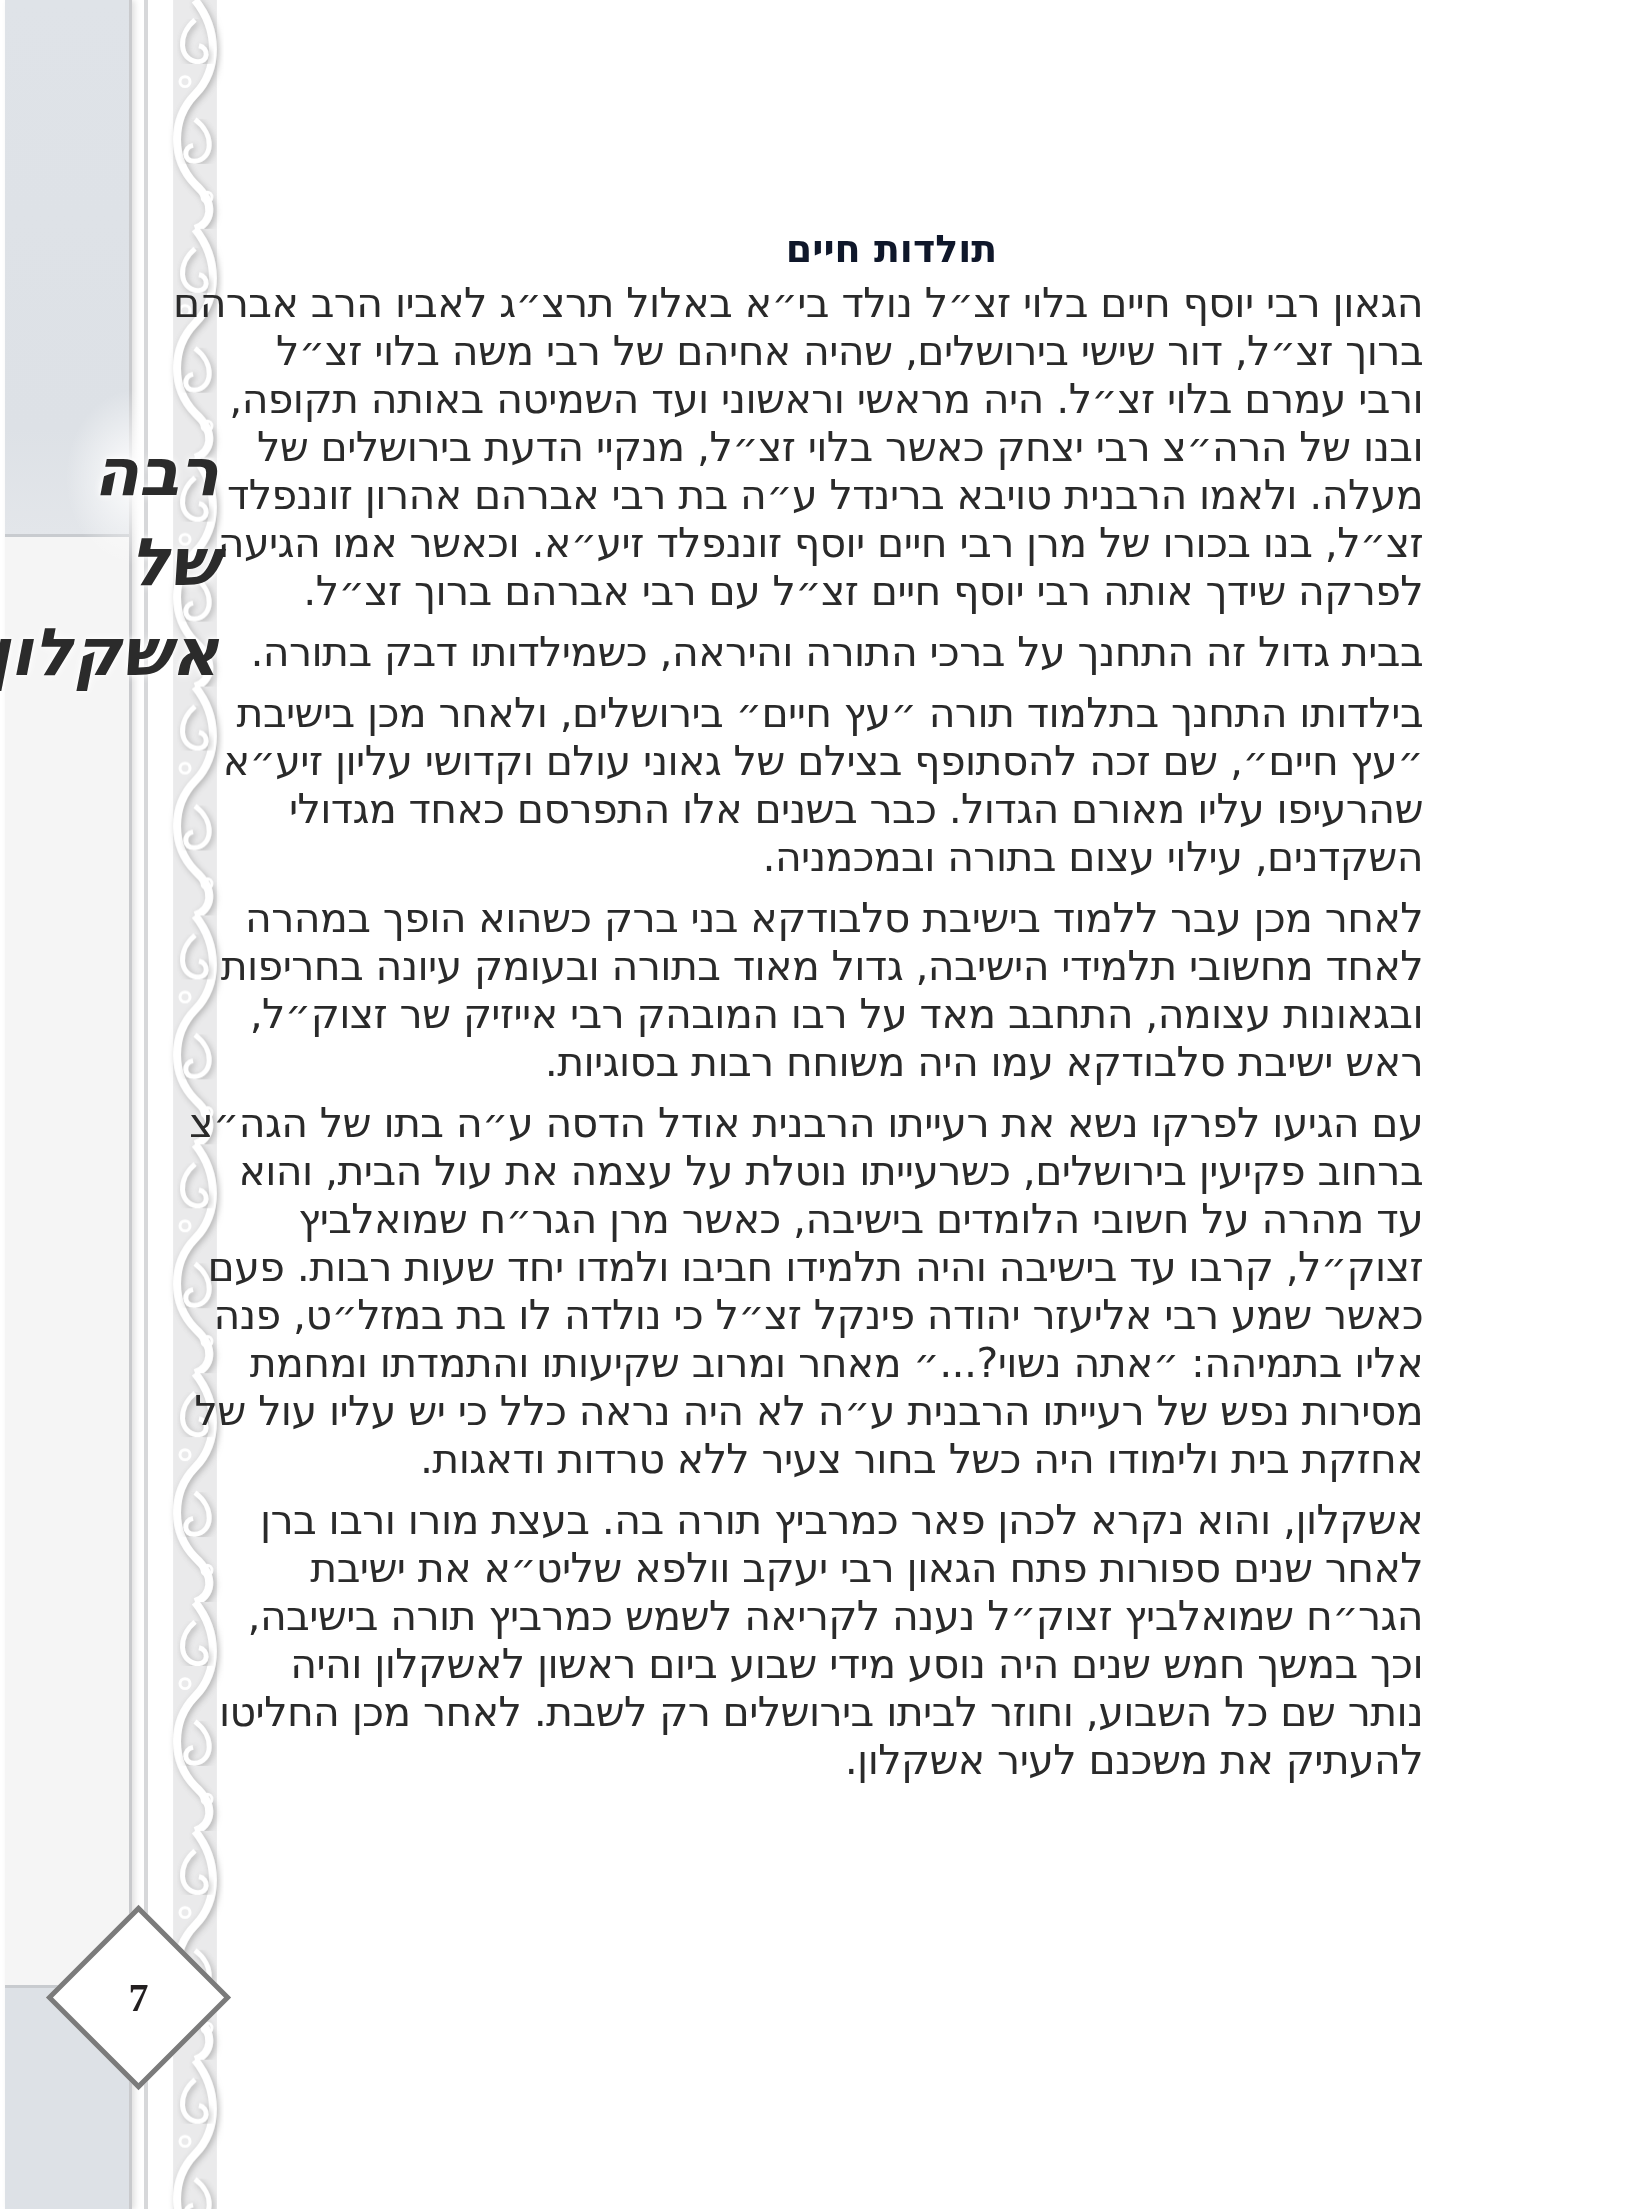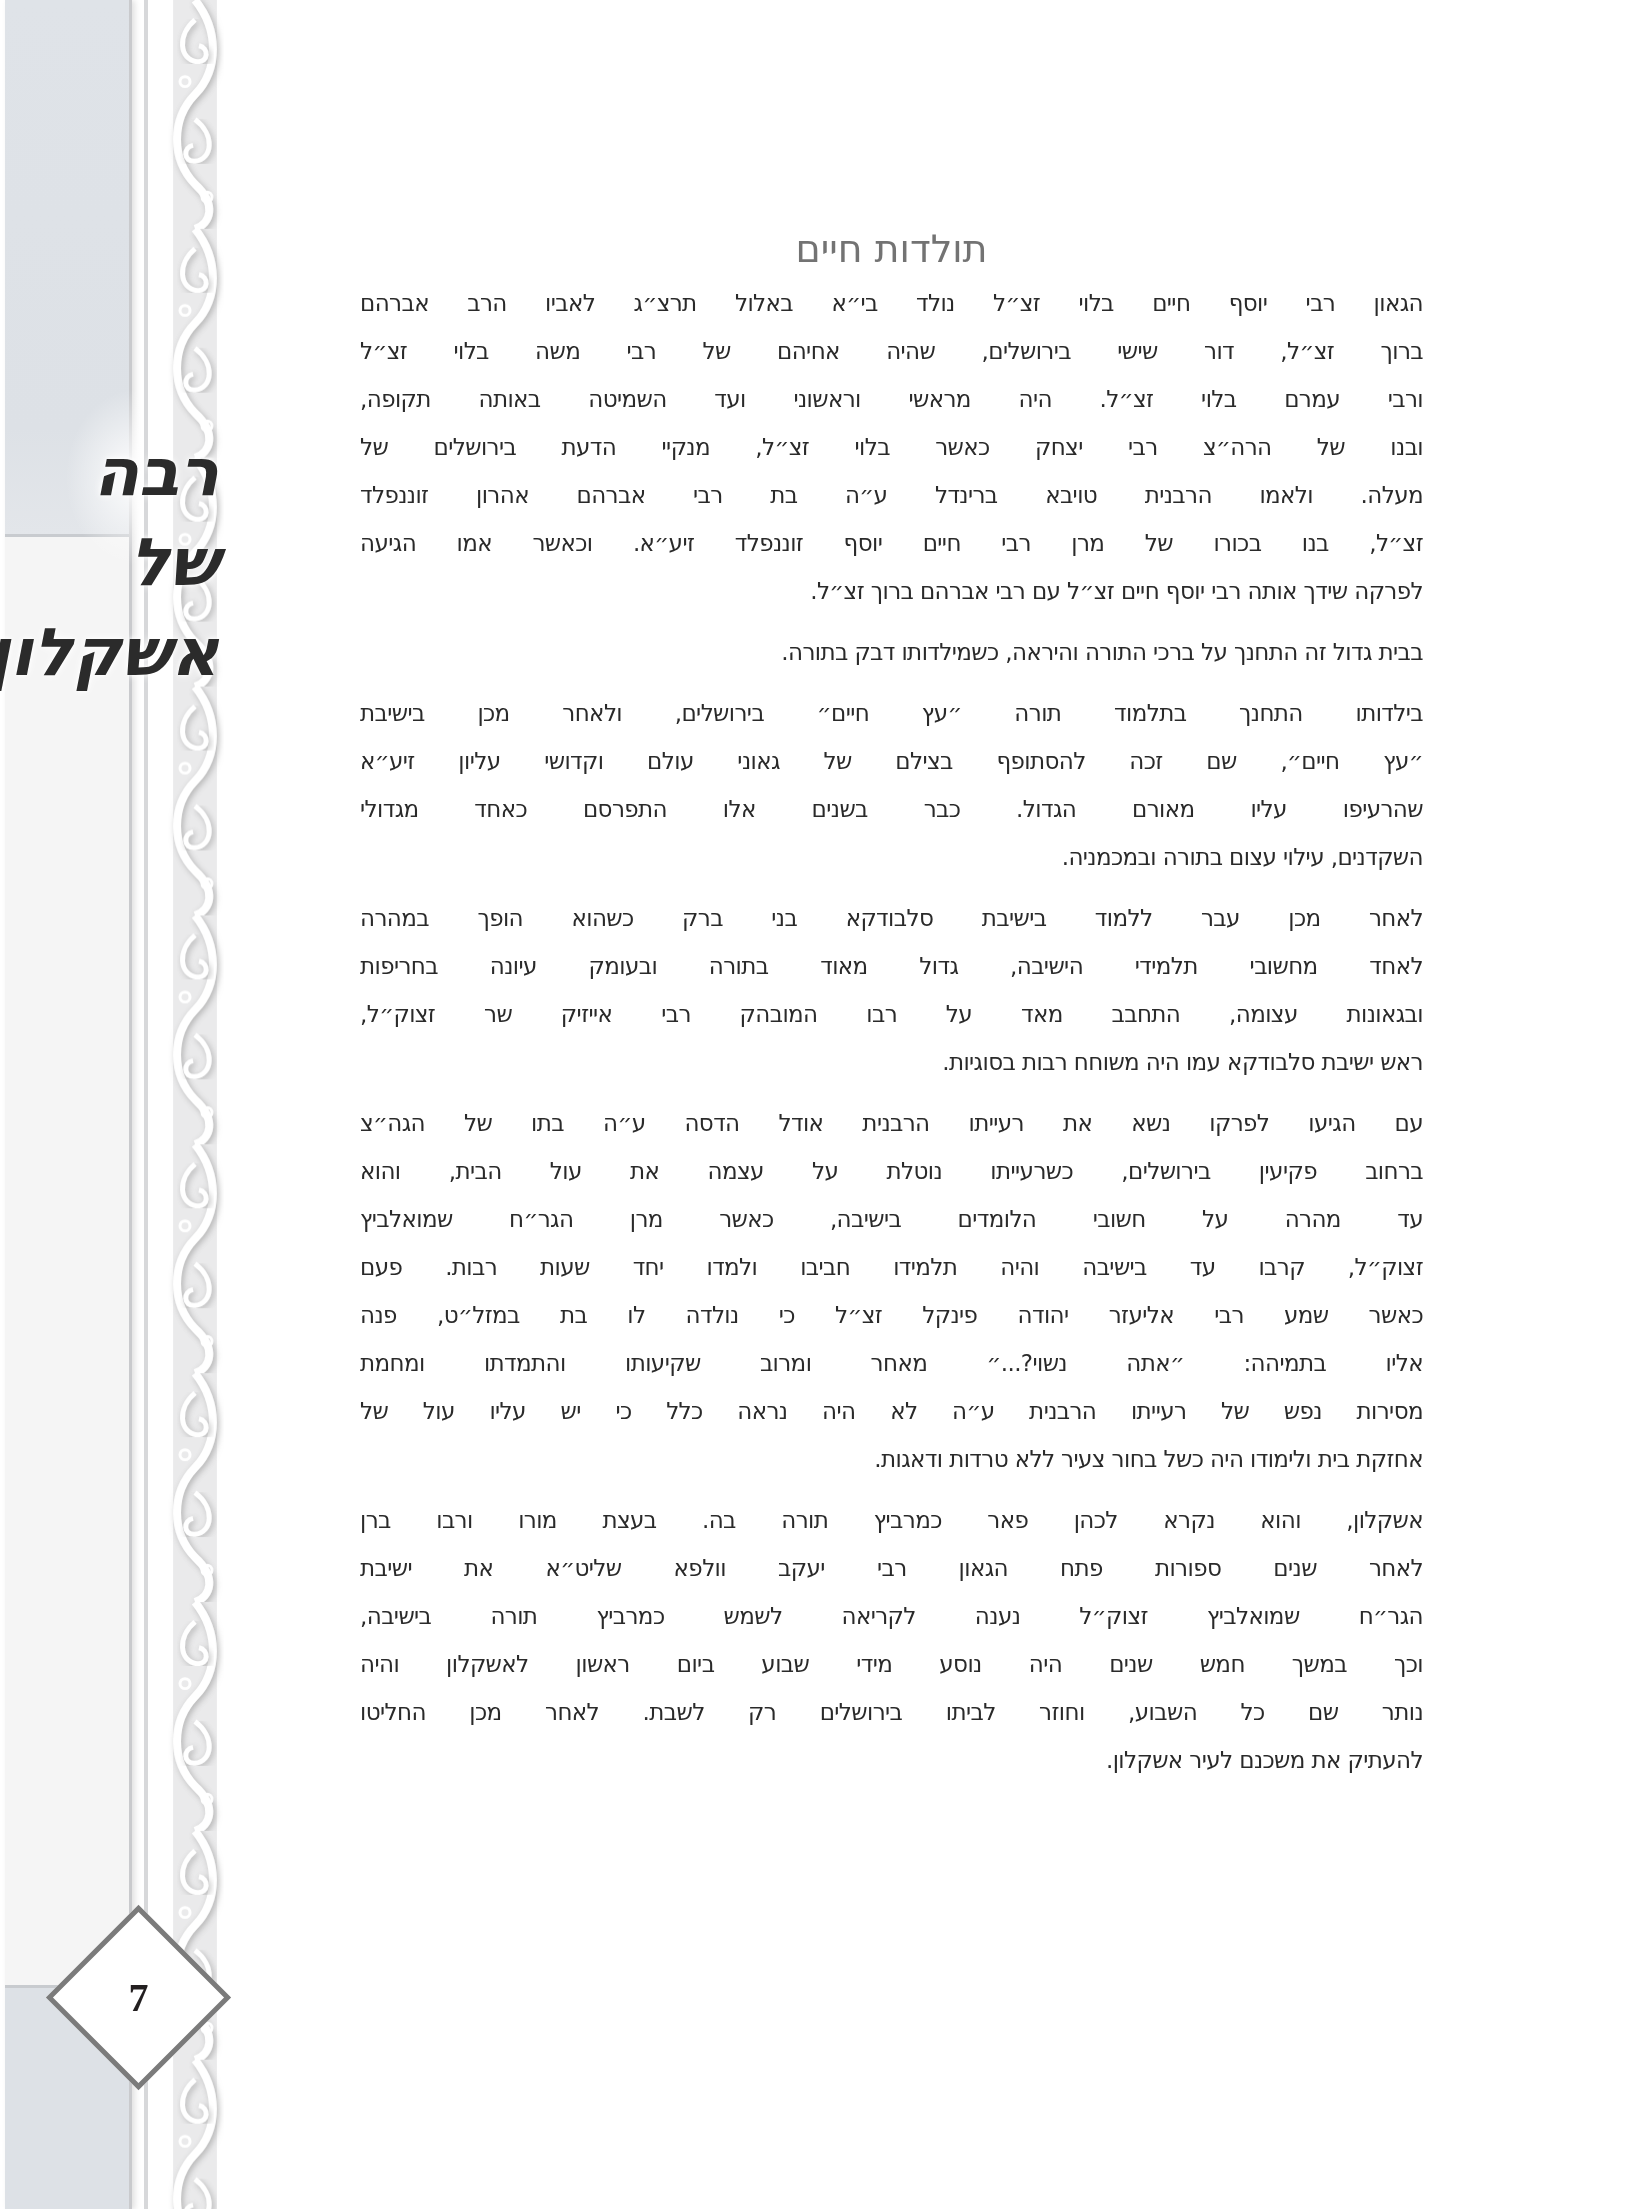--- a/index.html
+++ b/index.html
@@ -63,25 +63,25 @@
       font-family: "Liberation Serif", serif; font-size: 40px; font-weight: bold; color: #231f20;
     }
 
     
     .content {
       position: absolute; left: 360px; top: 221px; width: 1063px;
       direction: rtl; text-align: justify;
       font-family: "DejaVu Sans", sans-serif; color: #2a2a2a;
     }
     .content h1 {
-      text-align: center; font-size: 38px; font-weight: normal;
-      line-height: 56px; height: 58px; color: #737373;
+      text-align: center; font-size: 38px; font-weight: bold;
+      line-height: 56px; height: 58px; color: #0f172a;
     }
     .content p {
-      font-size: 23px; line-height: 48px; letter-spacing: -0.6px;
+      font-size: 41px; line-height: 48px; letter-spacing: -0.6px;
       margin-bottom: 13px;
       text-align-last: right;
     }
     .content p .line { display: block; text-align: justify; text-align-last: justify; white-space: nowrap; }
     .content p .line.last { text-align-last: right; }
   </style>
 </head>
 <body>
 
 <div class="side-band">

